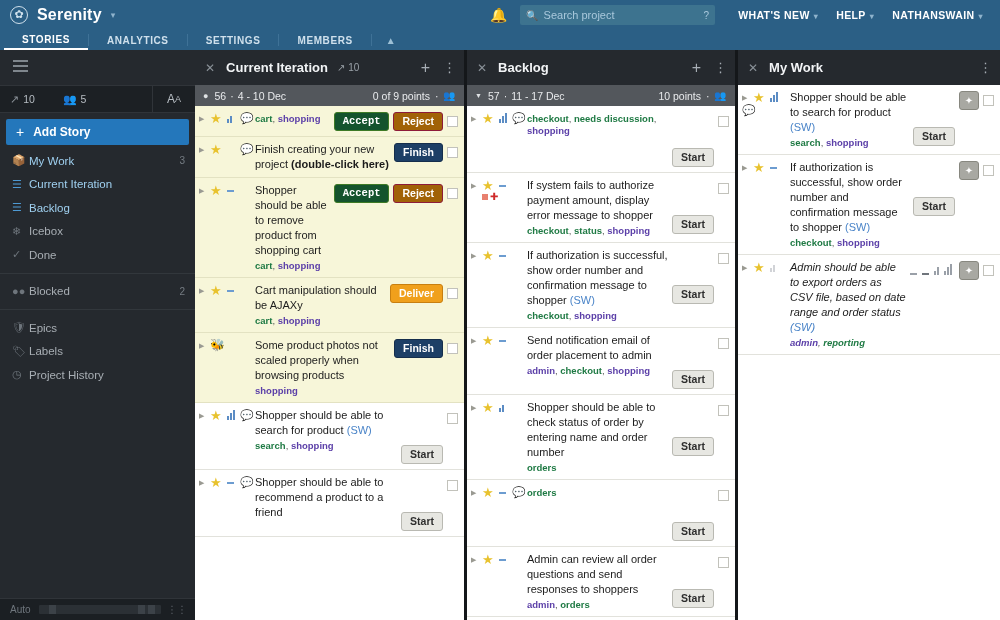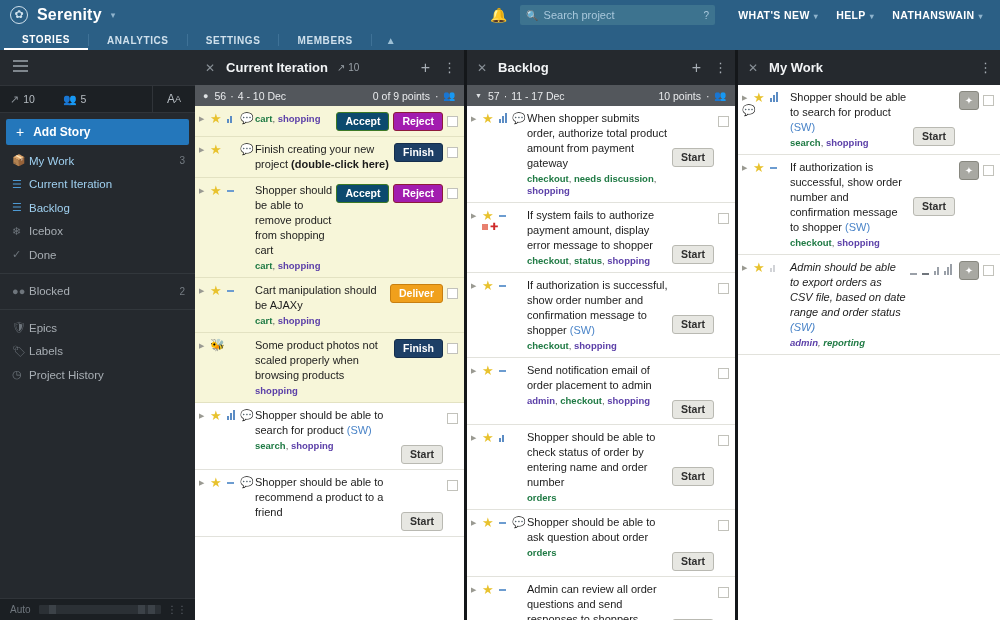--- a/index.html
+++ b/index.html
@@ -154,22 +154,22 @@
   .st-labels { font-size: 9.5px; font-weight: bold; margin-top: 2px; line-height: 12px; }
   .lbl-green { color: #1f7a44; }
   .lbl-purple { color: #5b3fa8; }
   .lbl-comma { color: #555; font-weight: normal; }
 
   .st-right { display: flex; align-items: flex-start; gap: 4px; padding-top: 1px; }
   .btn {
     font-size: 10.5px; font-weight: bold; padding: 3px 8px; border-radius: 3px;
     border: 1px solid rgba(0,0,0,.22); white-space: nowrap; line-height: 11px;
   }
-  .btn-accept { background: #0c4a6e; color: #fff; border-color: #3d7a25; }
-  .btn-reject { background: #a21caf; color: #fff; border-color: #8d1b3a; }
+  .btn-accept { background: #14532d; color: #fff; border-color: #3d7a25; font-family: Liberation Mono, monospace; }
+  .btn-reject { background: #a16207; color: #fff; border-color: #8d1b3a; }
   .btn-finish { background: #1d3f66; color: #fff; border-color: #152e4c; }
   .btn-deliver { background: #f0a01c; color: #fff; border-color: #c87f10; }
   .btn-start { background: #e7e7e2; color: #2e2e2e; border-color: #b9b9b2; margin-top: 36px; }
   .btn-sq {
     width: 20px; height: 19px; background: #a8a8a2; border: 1px solid #87877f;
     border-radius: 3px; color: #fff; font-size: 10px; display: flex;
     align-items: center; justify-content: center;
   }
   .cbox { width: 11px; height: 11px; border: 1px solid #c2c2bb; background: #fff; margin-top: 4px; flex: 0 0 11px; }
 
@@ -491,21 +491,20 @@
             <span class="st-caret">▶</span>
             <span class="st-star">★</span>
             <span class="st-est">
                 <i style="height:4px"></i>
                 <i style="height:7px"></i>
                 <i style="height:10px"></i>
               </span>
             <span class="st-chat">💬</span>
           </div>
           <div class="st-body">
-            <div class="st-title">When shopper submits order, authorize total product amount from payment gateway</div>
             <div class="st-labels"><span class="lbl-green">checkout</span><span class="lbl-comma">, </span><span class="lbl-green">needs discussion</span><span class="lbl-comma">, </span><span class="lbl-purple">shopping</span></div>
           </div>
           <div class="st-right">
             <span class="btn btn-start">Start</span>
             <span class="cbox"></span>
           </div>
         </div>
 
         <div class="story">
           <div class="st-icons">
@@ -591,21 +590,20 @@
         <div class="story">
           <div class="st-icons">
             <span class="st-caret">▶</span>
             <span class="st-star">★</span>
             <span class="st-est dash">
                 <i></i>
               </span>
             <span class="st-chat">💬</span>
           </div>
           <div class="st-body">
-            <div class="st-title">Shopper should be able to ask question about order</div>
             <div class="st-labels"><span class="lbl-green">orders</span></div>
           </div>
           <div class="st-right">
             <span class="btn btn-start">Start</span>
             <span class="cbox"></span>
           </div>
         </div>
 
         <div class="story">
           <div class="st-icons">

